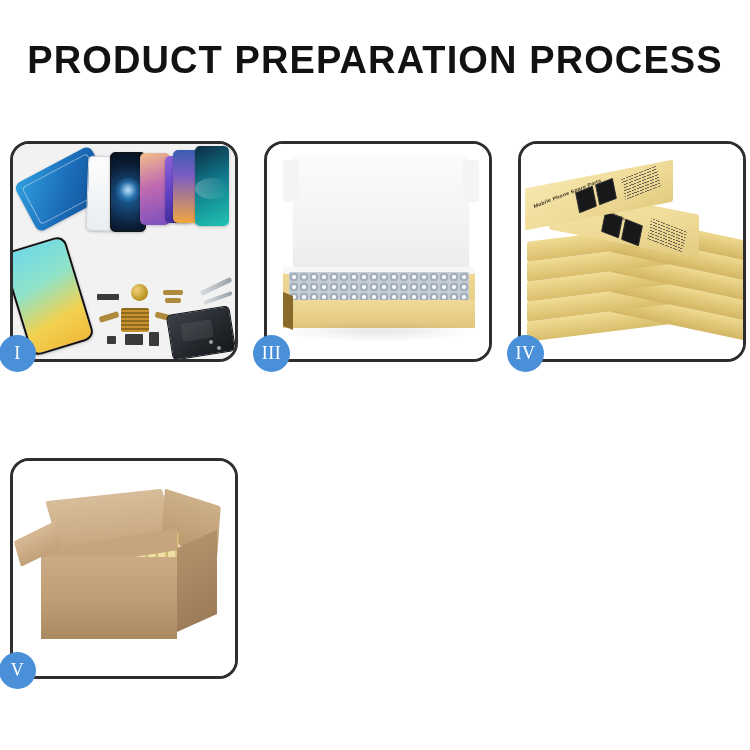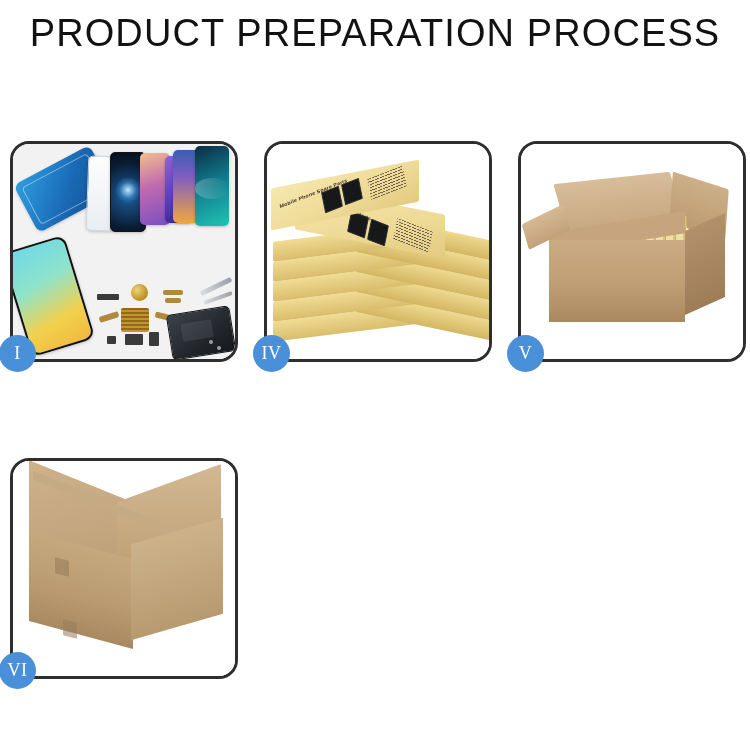--- a/index.html
+++ b/index.html
@@ -23,24 +23,24 @@
 
   
   .header {
     position: absolute;
     top: 0; left: 0;
     width: 750px;
     text-align: center;
   }
   .title {
     margin: 0;
-    padding-top: 14px;
+    padding-top: 41px;
     font-size: 38px;
     letter-spacing: 1.1px;
-    font-weight: 400;
+    font-weight: 700;
     color: #121212;
     font-family: "Liberation Sans", sans-serif;
     line-height: 1.05;
     white-space: nowrap;
   }
   .subtitle {
     margin: 0;
     padding-top: 11px;
     font-size: 15.5px;
     color: #1b1b1b;
@@ -489,20 +489,32 @@
         <div class="part board" style="left:156px; top:166px; width:62px; height:44px; transform:rotate(-9deg);"></div>
         <div class="part screw" style="left:196px; top:196px; width:4px; height:4px;"></div>
         <div class="part screw" style="left:204px; top:202px; width:4px; height:4px;"></div>
         <div class="part tool" style="left:186px; top:140px; width:34px; height:5px; transform:rotate(-26deg);"></div>
         <div class="part tool" style="left:190px; top:152px; width:30px; height:4px; transform:rotate(-20deg);"></div>
       </div>
       <div class="badge">I</div>
     </div>
 
 
+    <div class="panel">
+      <div class="panel-inner p3">
+        <div class="lid3"></div>
+        <div class="tray3"></div>
+        <div class="tray3-lip"></div>
+        <div class="tray3-fill"></div>
+        <div class="tray3-front"></div>
+        <div class="tray3-edgeL"></div>
+        <div class="shadow-soft" style="left:12px; top:176px; width:200px; height:22px;"></div>
+      </div>
+      <div class="badge">III</div>
+    </div>
 
     <div class="panel">
       <div class="panel-inner p4">
         <div class="stack-b" style="top:168px;"></div>
         <div class="stack-b2" style="top:162px;"></div>
         <div class="stack-b" style="top:148px;"></div>
         <div class="stack-b2" style="top:142px;"></div>
         <div class="stack-b" style="top:128px;"></div>
         <div class="stack-b2" style="top:122px;"></div>
         <div class="stack-b" style="top:108px;"></div>
@@ -533,27 +545,15 @@
         <div class="flapR"></div>
         <div class="contents5"></div>
         <div class="carton-topL"></div>
         <div class="flapL"></div>
         <div class="carton-body"></div>
         <div class="carton-side"></div>
       </div>
       <div class="badge">V</div>
     </div>
 
-    <div class="panel">
-      <div class="panel-inner p6">
-        <div class="sb-top"></div>
-        <div class="sb-topR"></div>
-        <div class="sb-tape"></div>
-        <div class="sb-front"></div>
-        <div class="sb-side"></div>
-        <div class="sb-tab" style="left:42px; top:98px; transform:skewY(15deg);"></div>
-        <div class="sb-tab" style="left:50px; top:160px; transform:skewY(15deg);"></div>
-      </div>
-      <div class="badge">VI</div>
-    </div>
 
   </div>
 </div>
 
 </body></html>

